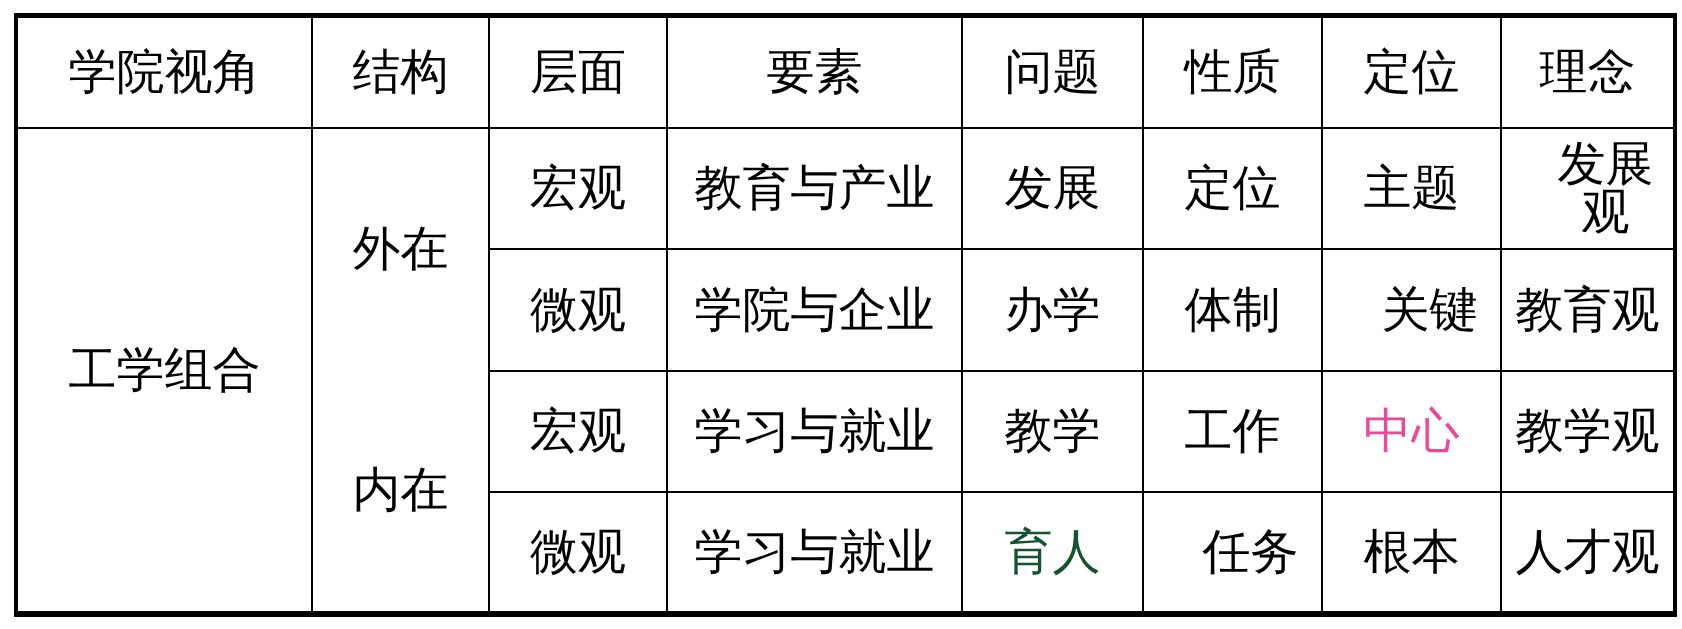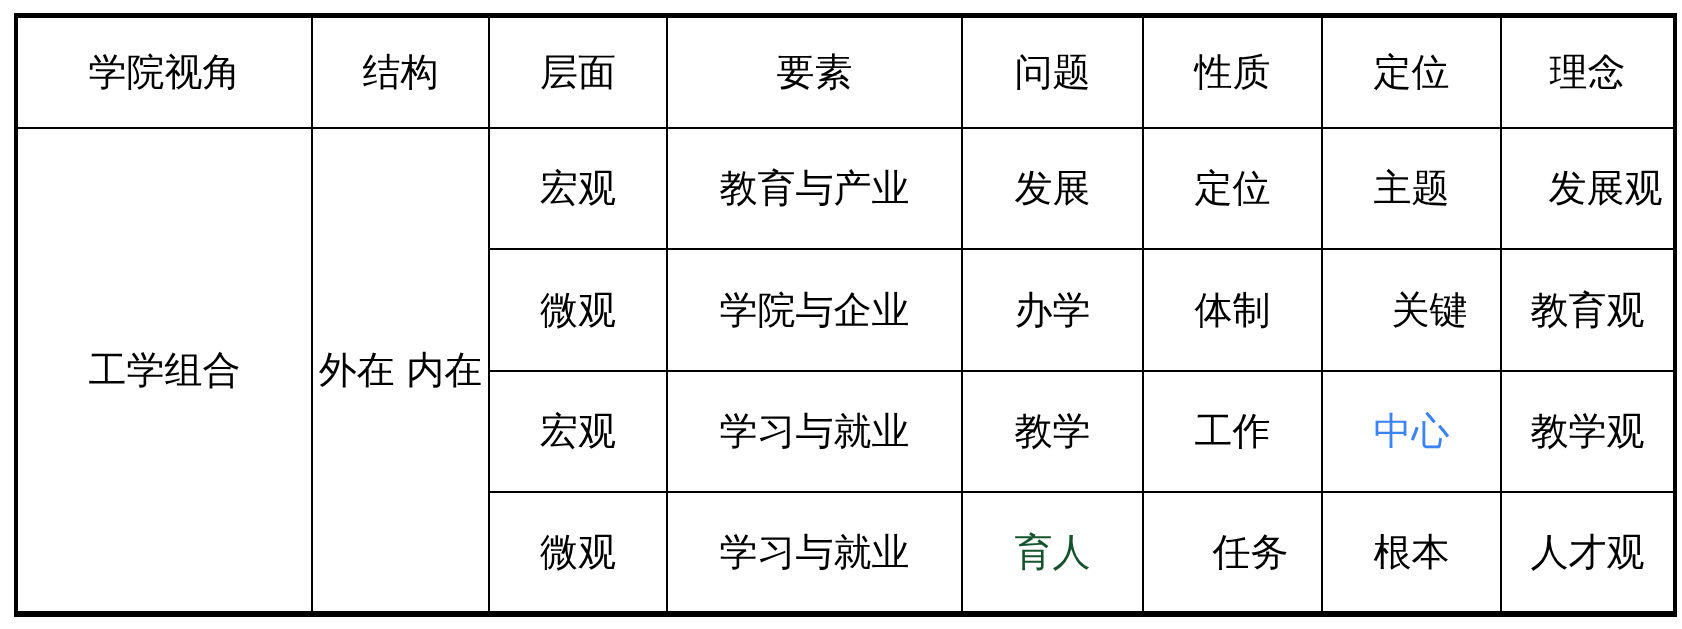--- a/index.html
+++ b/index.html
@@ -24,31 +24,31 @@
     border-width: 5px 4px 6px 4px;
   }
   table.grid th,
   table.grid td {
     border: 2px solid #000000;
     padding: 0;
     text-align: center;
     vertical-align: middle;
     color: #000000;
     font-family: "Liberation Serif", "DejaVu Serif", serif;
-    font-size: 38px;
+    font-size: 48px;
     font-weight: normal;
     line-height: 1;
     overflow: hidden;
   }
   tr.hrow  { height: 112px; }
   tr.brow  { height: 121px; }
   td.c-struct { padding: 0; }
   .struct-wrap {
     display: flex;
-    flex-direction: row;
+    flex-direction: column;
     height: 482px;
     width: 100%;
   }
   .struct-half {
     flex: 1 1 50%;
     display: flex;
     align-items: center;
     justify-content: center;
   }
 </style>
@@ -101,21 +101,21 @@
         <td style="border-color: rgb(0, 0, 0); color: rgb(0, 0, 0);">办学</td>
         <td style="border-color: rgb(0, 0, 0); color: rgb(0, 0, 0);">体制</td>
         <td style="border-color: rgb(0, 0, 0); color: rgb(0, 0, 0); padding-left: 36px;">关键</td>
         <td style="border-color: rgb(0, 0, 0); color: #000000;">教育观</td>
       </tr>
       <tr class="brow">
         <td style="border-color: rgb(0, 0, 0); color: rgb(0, 0, 0);">宏观</td>
         <td style="border-color: rgb(0, 0, 0); color: rgb(0, 0, 0);">学习与就业</td>
         <td style="border-color: rgb(0, 0, 0); color: rgb(0, 0, 0);">教学</td>
         <td style="border-color: rgb(0, 0, 0); color: rgb(0, 0, 0);">工作</td>
-        <td style="border-color: rgb(0, 0, 0); color: #3b82f6;">中心</td>
+        <td style="border-color: rgb(0, 0, 0); color: #ec4899;">中心</td>
         <td style="border-color: rgb(0, 0, 0); color: rgb(0, 0, 0);">教学观</td>
       </tr>
       <tr class="brow">
         <td style="border-color: rgb(0, 0, 0); color: rgb(0, 0, 0);">微观</td>
         <td style="border-color: rgb(0, 0, 0); color: rgb(0, 0, 0);">学习与就业</td>
         <td style="border-color: rgb(0, 0, 0); color: #14532d;">育人</td>
         <td style="border-color: rgb(0, 0, 0); color: rgb(0, 0, 0); padding-left: 36px;">任务</td>
         <td style="border-color: rgb(0, 0, 0); color: rgb(0, 0, 0);">根本</td>
         <td style="border-color: rgb(0, 0, 0); color: rgb(0, 0, 0);">人才观</td>
       </tr>

